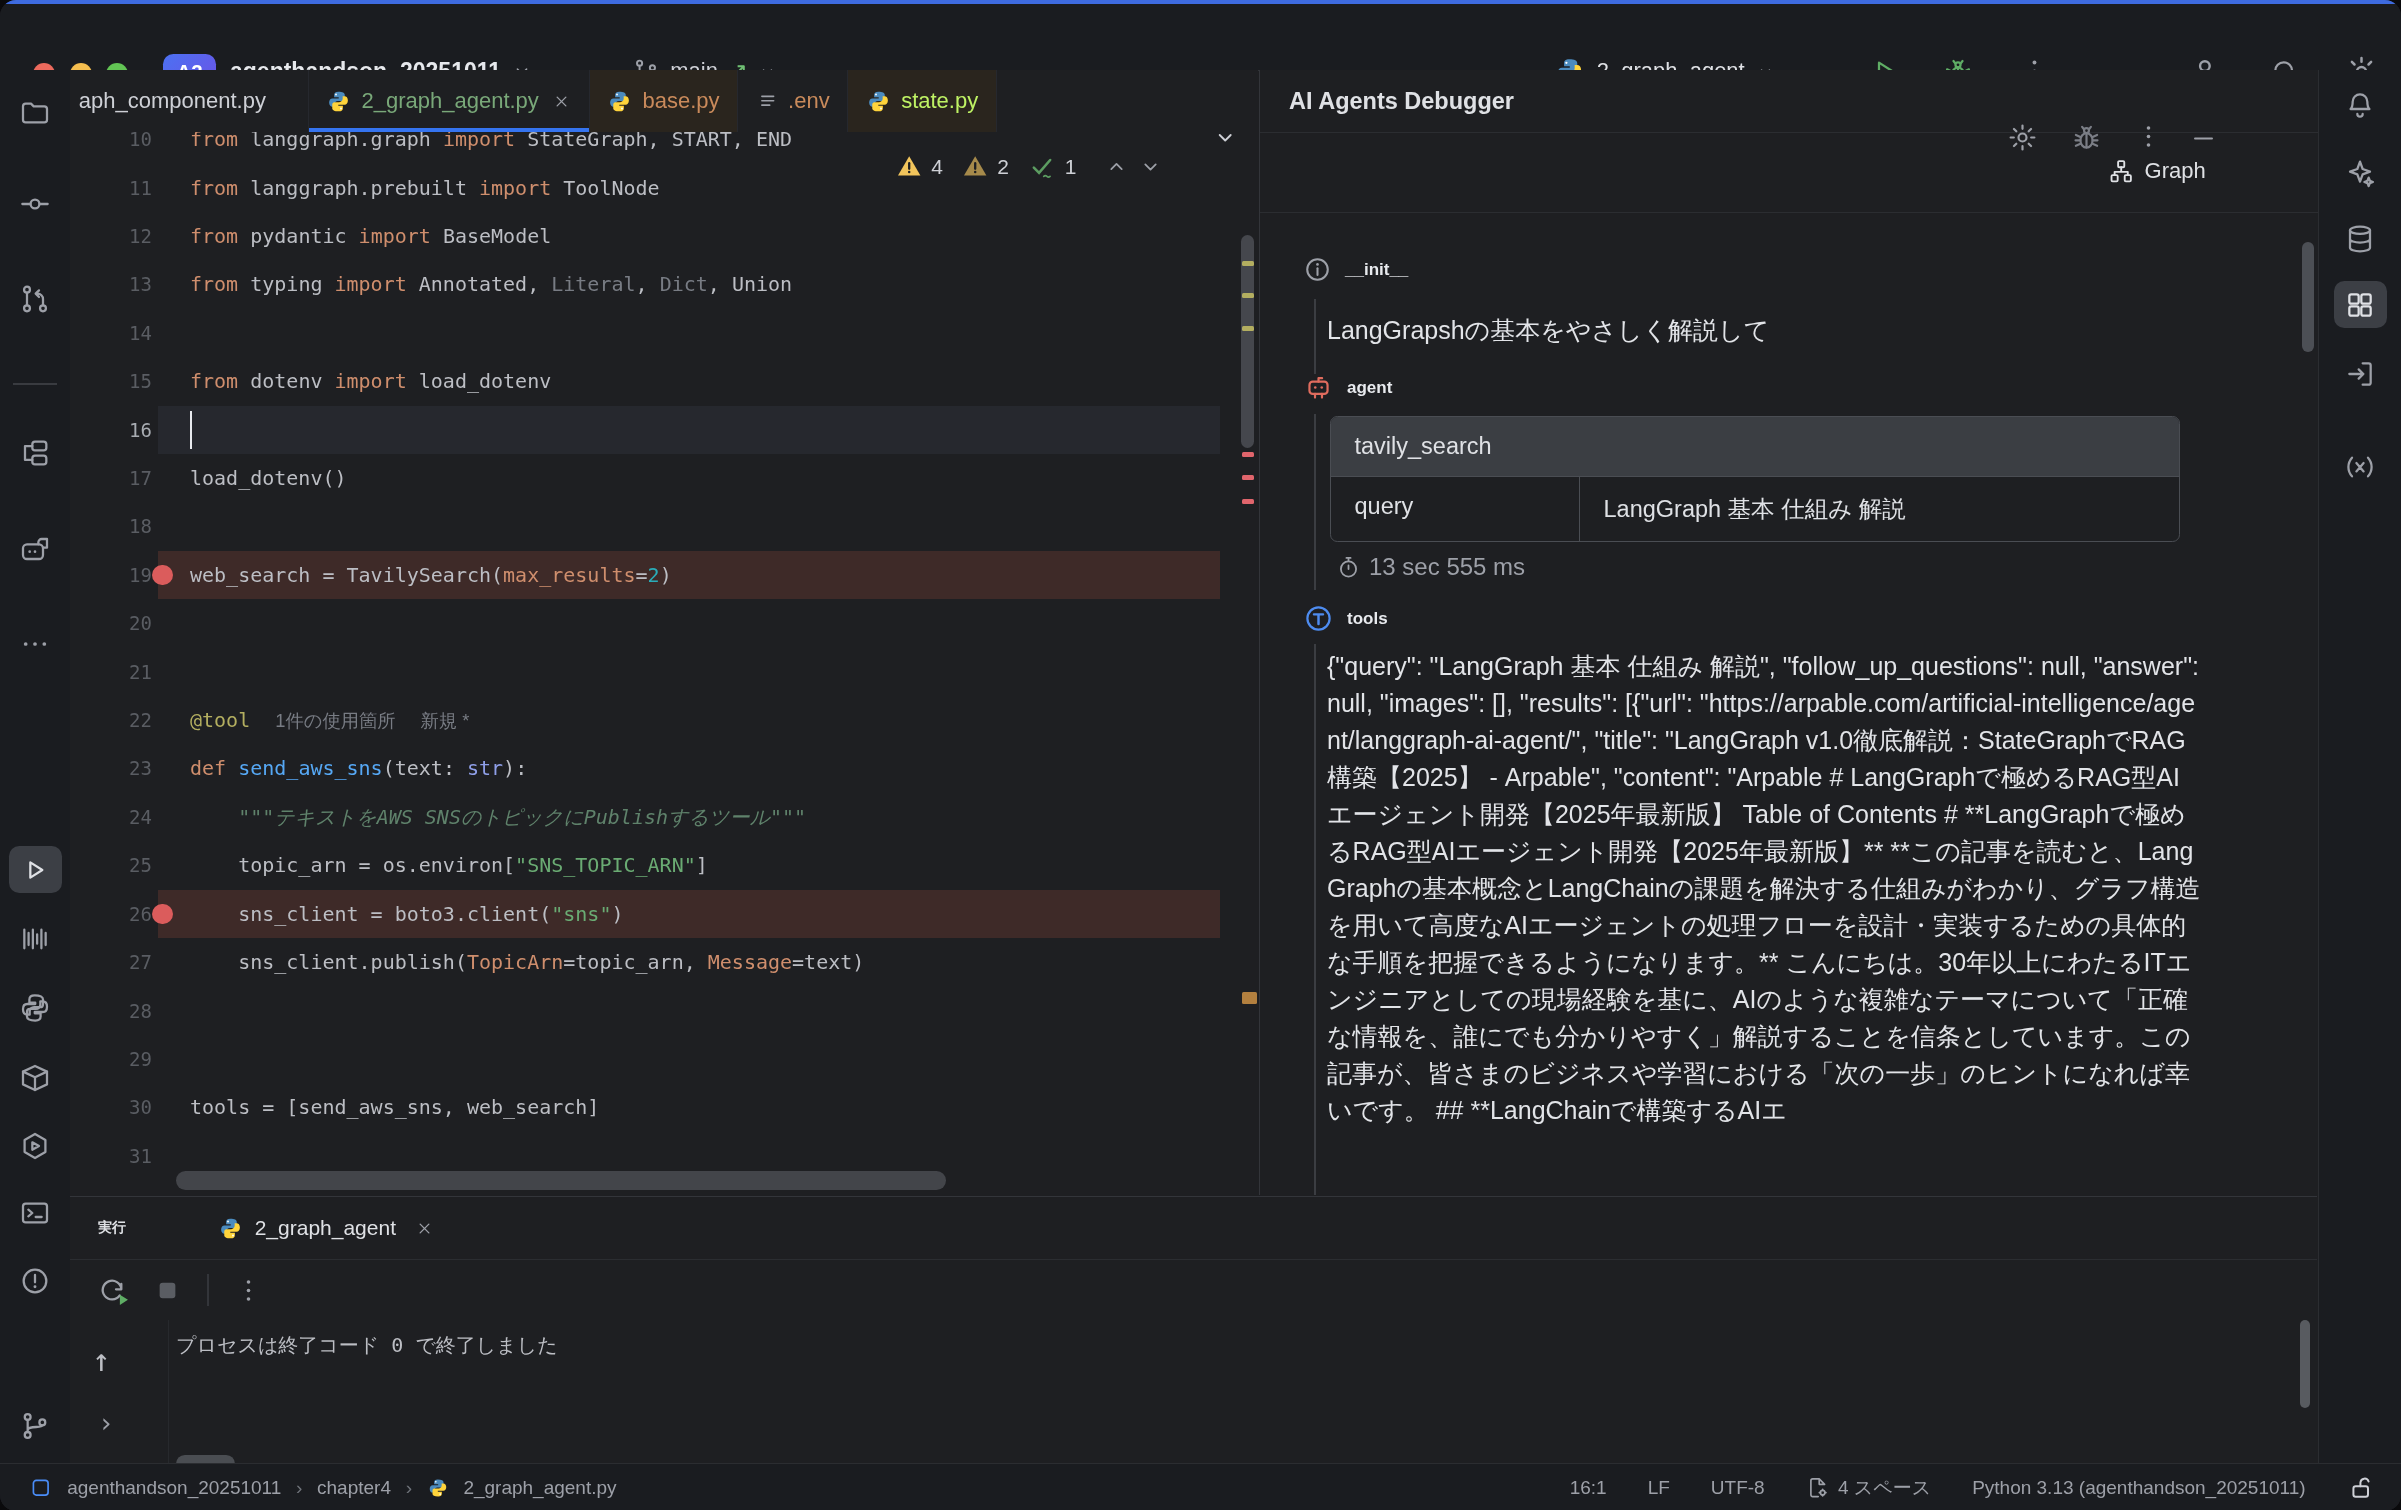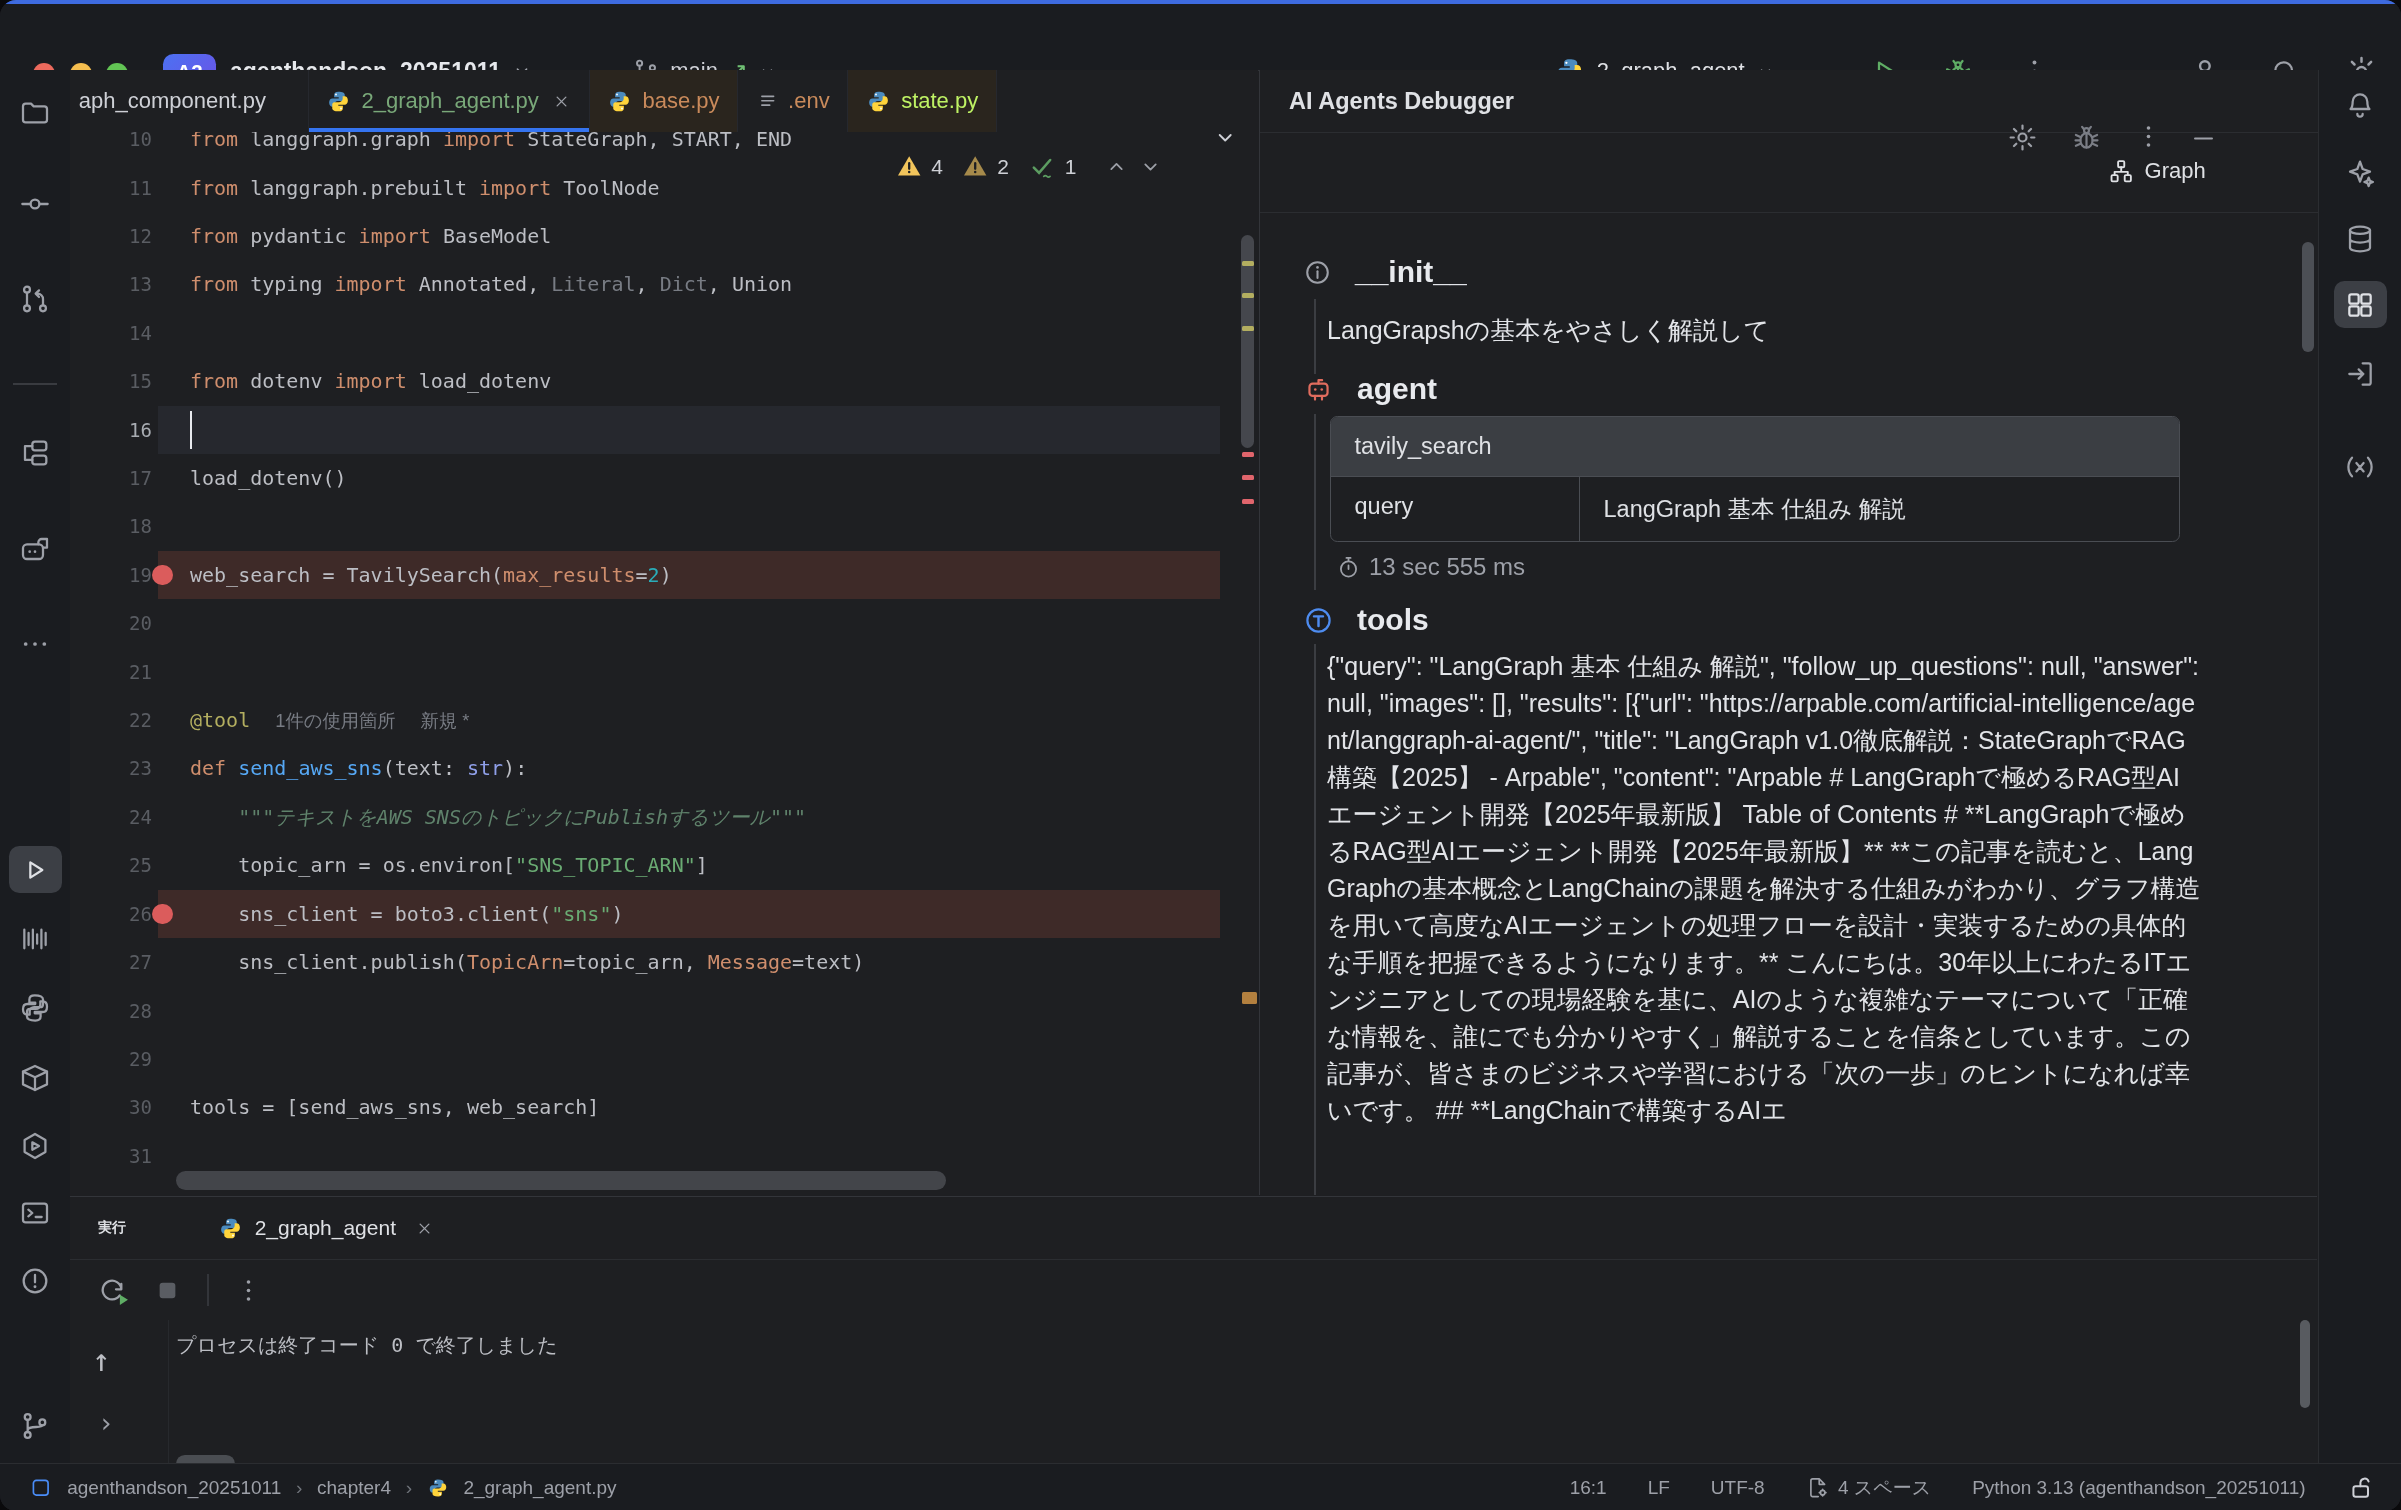--- a/index.html
+++ b/index.html
@@ -62,21 +62,21 @@
   #conhscroll{position:absolute;left:106px;top:135px;width:59px;height:17.6px;background:#4A4D52;border-radius:8.8px;}
   #convscroll{position:absolute;left:2230px;top:0;width:10.3px;height:88px;background:#585B60;border-radius:5.1px;}
 
   
   #rightpanel{position:absolute;left:1259px;top:70px;width:1059px;height:1125px;background:#1E1F22;border-left:1.5px solid #33353A;}
   #rphdr{position:absolute;left:0;top:0;right:0;height:62px;border-bottom:1.5px solid #2B2D31;display:flex;align-items:center;}
   #rptools{position:absolute;left:0;top:63px;right:0;height:79px;border-bottom:1.5px solid #2B2D31;}
   #graphbtn{position:absolute;right:103px;top:19px;display:flex;align-items:center;gap:10.3px;font-size:22px;color:#DFE1E5;padding:5.9px 10.3px;border-radius:7.3px;}
   #rpcontent{position:absolute;left:0;top:144px;right:0;bottom:0;overflow:hidden;}
   .guide{position:absolute;left:54px;width:1.5px;background:#3B3D42;}
-  .sechdr{position:absolute;display:flex;align-items:center;gap:23px;font-size:30px;font-weight:bold;color:#E8EAEE;}
+  .sechdr{position:absolute;display:flex;align-items:center;gap:13px;font-size:17px;font-weight:bold;color:#E8EAEE;}
   .secbody{position:absolute;font-size:25px;color:#E2E4E8;margin-top:18px;}
   #calltable{position:absolute;left:70px;top:202px;width:848px;border:1.5px solid #4A4D53;border-radius:7.3px;overflow:hidden;font-size:23.5px;}
   #calltable .th{background:#3B3E43;padding:16px 23.5px;border-bottom:1.5px solid #4A4D53;}
   #calltable .tr{display:flex;}
   #calltable .td1{width:201px;padding:16px 23.5px;border-right:1.5px solid #4A4D53;}
   #calltable .td2{flex:1;padding:16px 23.5px;}
   #duration{position:absolute;left:76px;top:339px;display:flex;align-items:center;gap:8px;font-size:24px;color:#9DA0A8;}
   #toolsbody{position:absolute;left:67px;top:434px;width:877px;font-size:25px;line-height:37px;color:#E2E4E8;word-break:break-all;}
   #rpscroll{position:absolute;left:1042px;top:28px;width:11.7px;height:110px;background:#4C4F55;border-radius:5.9px;}
 

